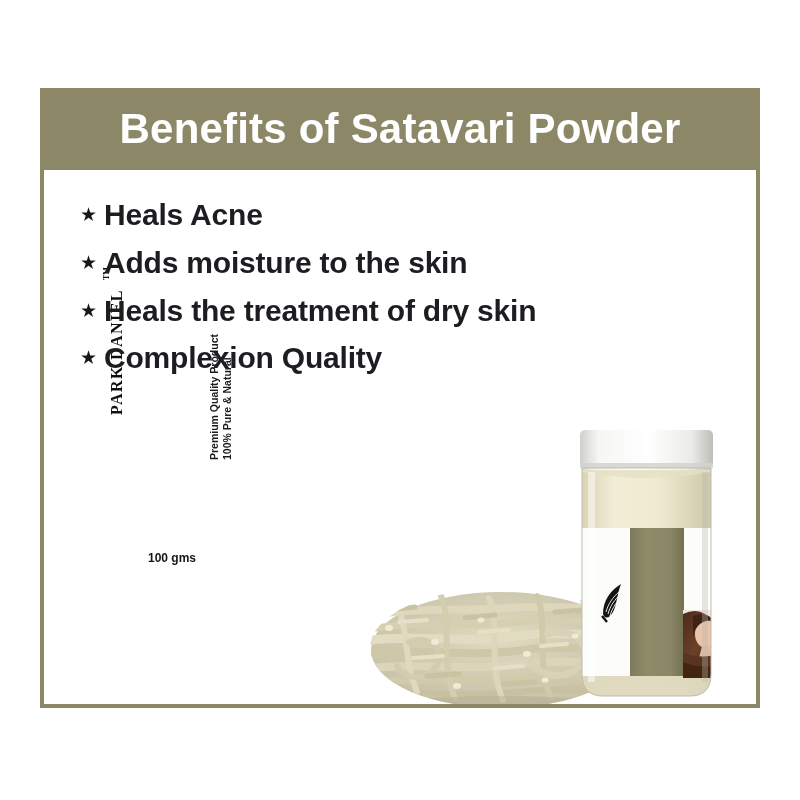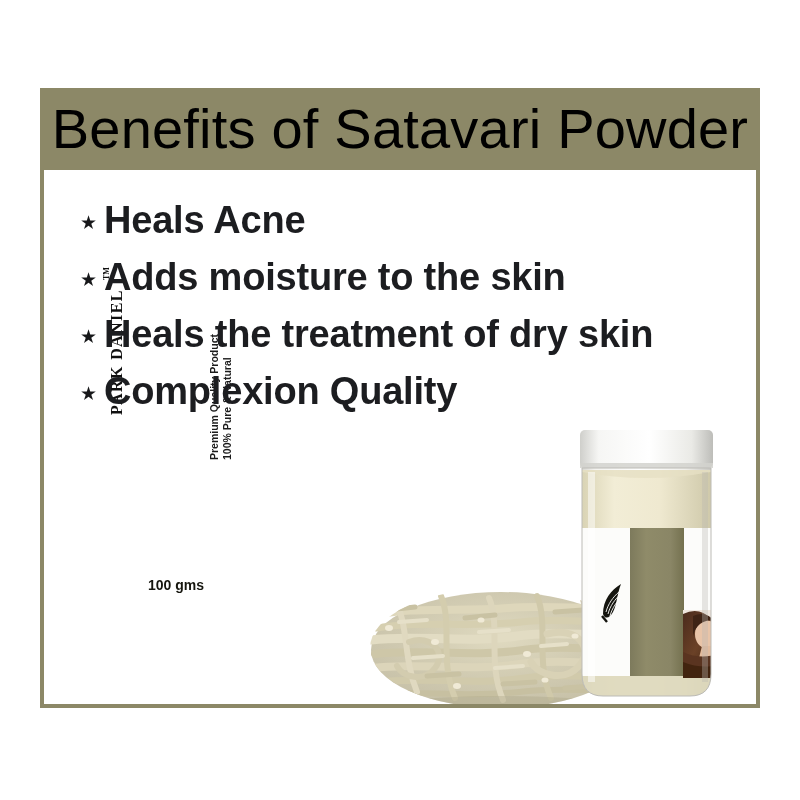--- a/index.html
+++ b/index.html
@@ -33,23 +33,23 @@
     left: 0;
     top: 0;
     width: 720px;
     height: 82px;
     background: #8c8867;
     display: flex;
     align-items: center;
     justify-content: center;
   }
   #poster-title {
-    color: #000000;
-    font-size: 56px;
-    font-weight: 400;
+    color: #ffffff;
+    font-size: 42px;
+    font-weight: 700;
     letter-spacing: 0.2px;
     line-height: 1;
     white-space: nowrap;
     font-family: "Liberation Sans", sans-serif;
   }
 
   
   #content-panel {
     position: absolute;
     left: 4px;
@@ -80,21 +80,21 @@
     font-size: 19px;
     color: #17181a;
     line-height: 1;
     width: 24px;
     flex: 0 0 24px;
     text-align: left;
     position: relative;
     top: -4px;
   }
   .benefit-text {
-    font-size: 38px;
+    font-size: 30px;
     font-weight: bold;
     color: #1c1d20;
     line-height: 1.16;
     letter-spacing: -0.2px;
   }
 
   
   #root-pile {
     position: absolute;
     left: 325px;
@@ -178,22 +178,22 @@
   #claim-line-2 {
     left: 177px;
     top: 290px;
     transform: rotate(-90deg);
     font-size: 10.5px;
     font-weight: bold;
     color: #1b1b1b;
   }
   #net-weight {
     left: 104px;
-    top: 407px;
-    font-size: 14px;
+    top: 381px;
+    font-size: 12px;
     font-weight: bold;
     color: #16160f;
     transform: none;
   }
 </style>
 </head>
 <body>
 
 <div id="poster">
 

